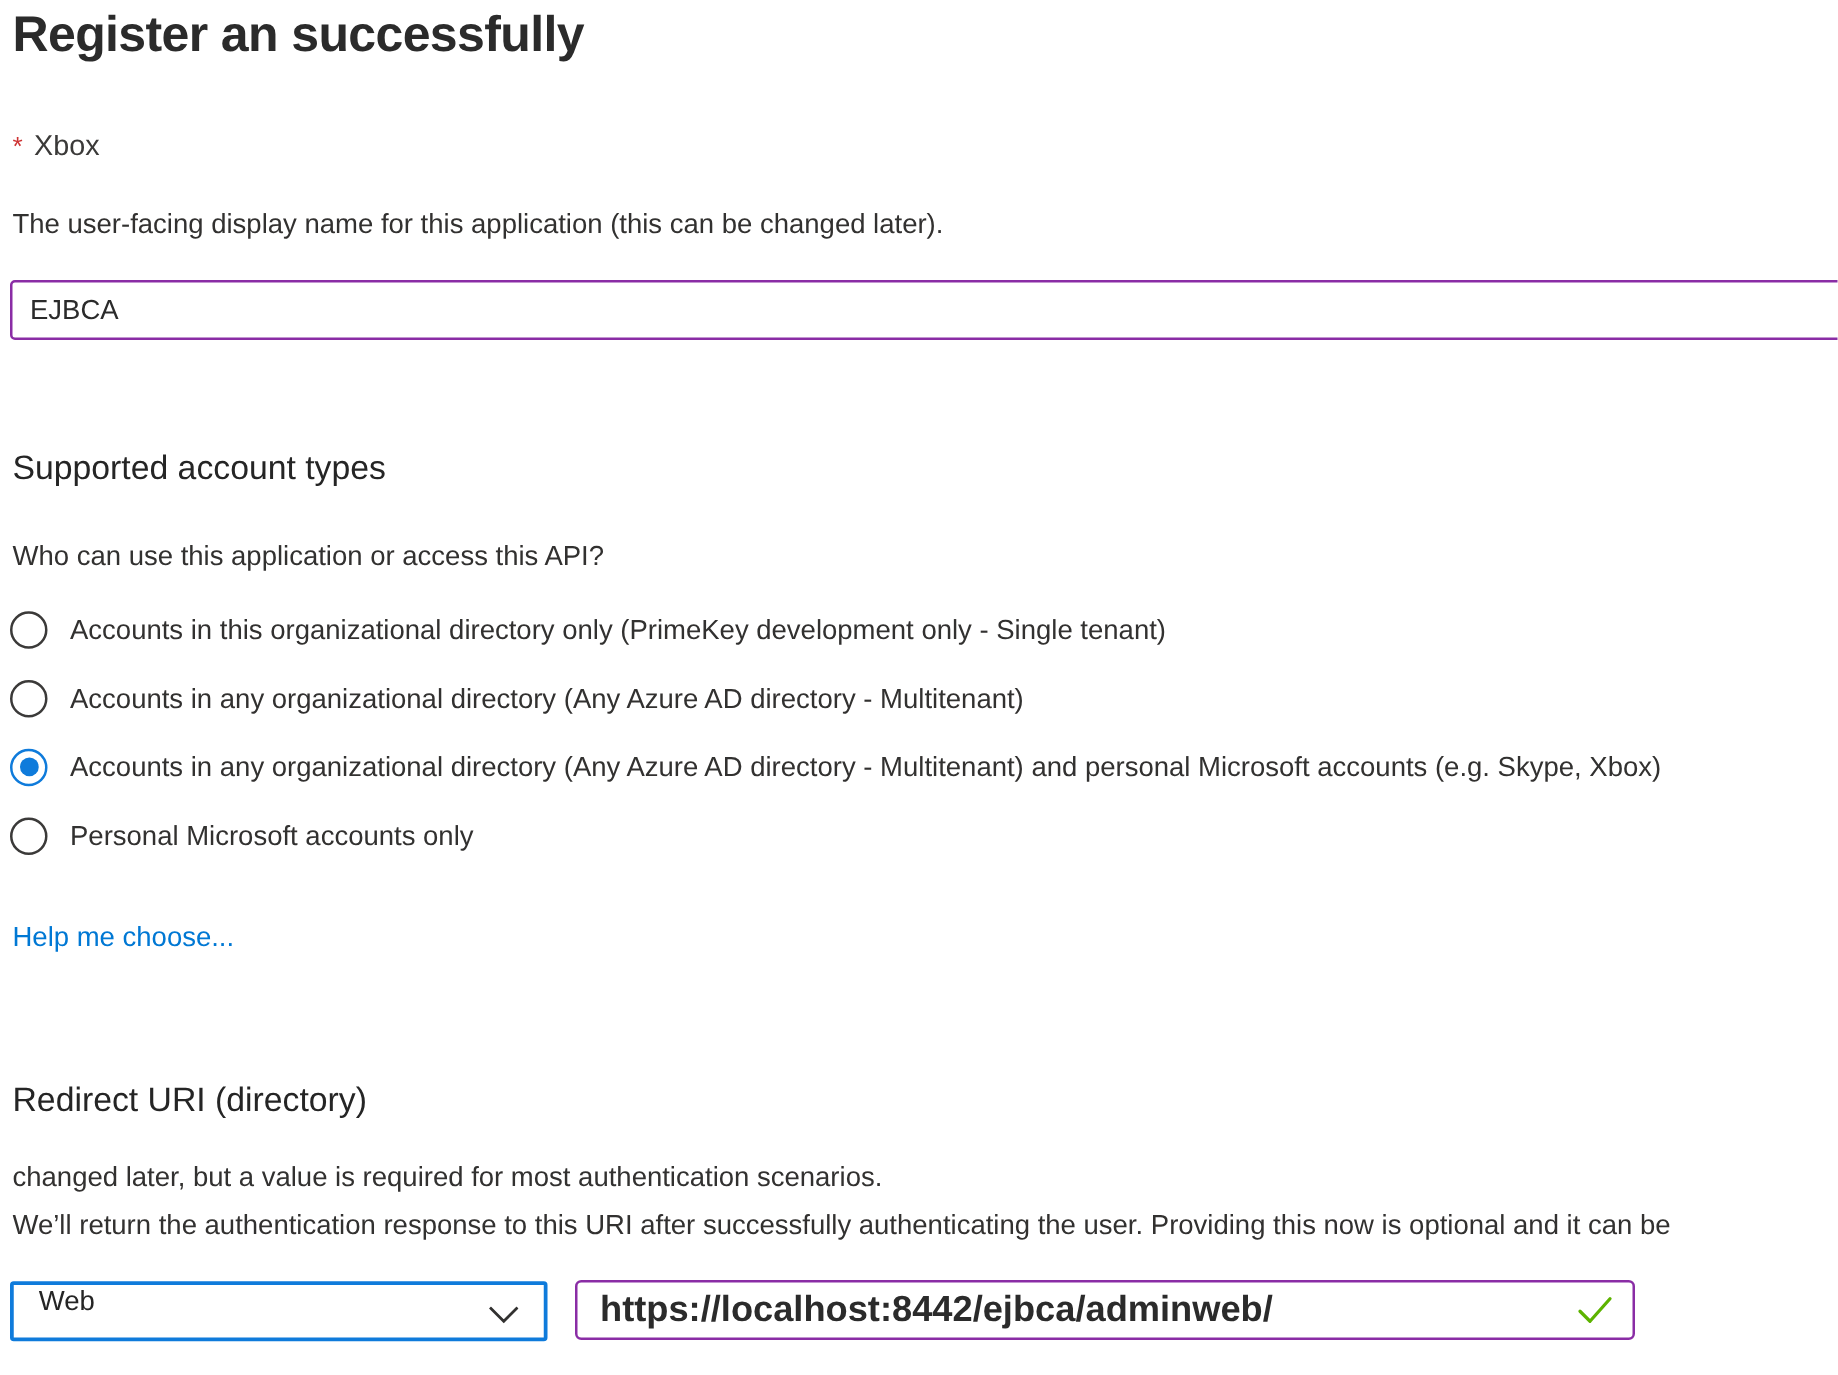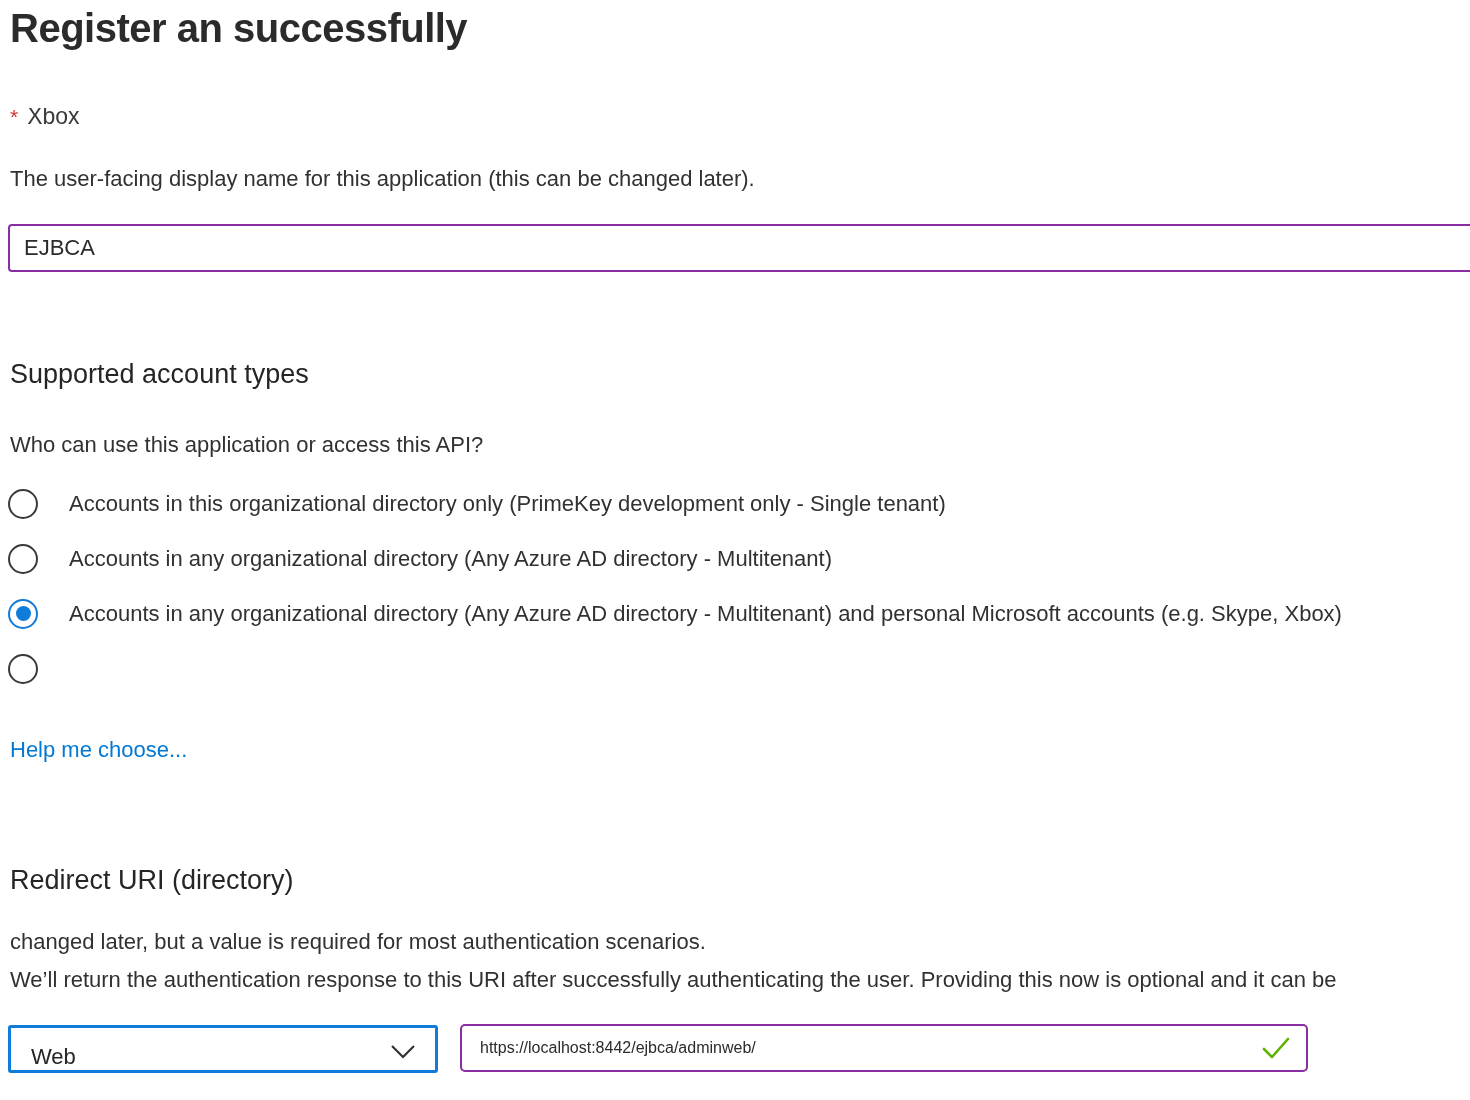--- a/index.html
+++ b/index.html
@@ -54,21 +54,21 @@
 
   .section-heading{
     font-size:27px;font-weight:400;color:#252525;white-space:nowrap;
   }
   .sat-heading{left:10px;top:359px;}
   .question{left:10px;top:432px;font-size:22px;white-space:nowrap;}
 
   
   .radio-group{left:8px;top:476px;width:1462px;}
   .radio-row{
-    display:flex;align-items:center;height:55px;gap:31px;
+    display:flex;align-items:center;height:55px;gap:18px;
     cursor:pointer;overflow:hidden;white-space:nowrap;text-align:center;
   }
   .radio-circle{
     flex:0 0 auto;width:30px;height:30px;border-radius:50%;
     border:2px solid #3B3A39;background:#fff;
     display:flex;align-items:center;justify-content:center;
   }
   .radio-dot{display:none;width:15px;height:15px;border-radius:50%;background:var(--accent-blue);}
   .radio-row.selected .radio-circle{border-color:var(--accent-blue);}
   .radio-row.selected .radio-dot{display:block;}
@@ -83,34 +83,34 @@
   .ruri-desc{
     left:10px;top:923px;width:1460px;overflow:hidden;
     font-size:22px;line-height:38px;
   }
   .ruri-desc div{white-space:nowrap;}
 
   
   .platform-select{
     left:8px;top:1025px;width:430px;height:48px;
     border:3px solid var(--accent-blue);border-radius:3px;background:#fff;
-    display:flex;align-items:flex-end;cursor:pointer;
+    display:flex;align-items:flex-start;cursor:pointer;
   }
   .platform-select .value{padding-left:20px;font-size:22px;color:#252525;}
   .chevron{position:absolute;right:20px;top:17px;}
 
   .uri-wrap{
     left:460px;top:1024px;width:848px;height:48px;
     border:2px solid var(--dirty-purple);border-radius:5px;background:#fff;
     display:flex;align-items:center;
   }
   .uri-wrap input{
     border:none;outline:none;background:transparent;
     flex:1 1 auto;height:100%;padding:0 0 0 18px;
-    font-family:inherit;font-size:16px;color:#2b2b2b;
+    font-family:inherit;font-size:29px;color:#2b2b2b;font-weight:bold;
   }
   .check-icon{flex:0 0 auto;margin-right:16px;}
 </style>
 </head>
 <body>
 
 <h1 class="abs page-title">Register an successfully</h1>
 
 <div class="abs name-label-clip">
   <div class="name-label-inner">
@@ -136,20 +136,21 @@
     <span class="radio-label">Accounts in any organizational directory (Any Azure AD directory - Multitenant)</span>
   </div>
   <div class="radio-row selected">
     <span class="radio-circle">
         <span class="radio-dot"></span>
       </span>
     <span class="radio-label">Accounts in any organizational directory (Any Azure AD directory - Multitenant) and personal Microsoft accounts (e.g. Skype, Xbox)</span>
   </div>
   <div class="radio-row">
     <span class="radio-circle"></span>
+    <span class="radio-label">Personal Microsoft accounts only</span>
   </div>
 </div>
 
 <a class="abs help-link">Help me choose...</a>
 
 <h2 class="abs section-heading ruri-heading">Redirect URI (directory)</h2>
 
 <div class="abs ruri-desc">
   <div>changed later, but a value is required for most authentication scenarios.</div>
   <div>We’ll return the authentication response to this URI after successfully authenticating the user. Providing this now is optional and it can be</div>

